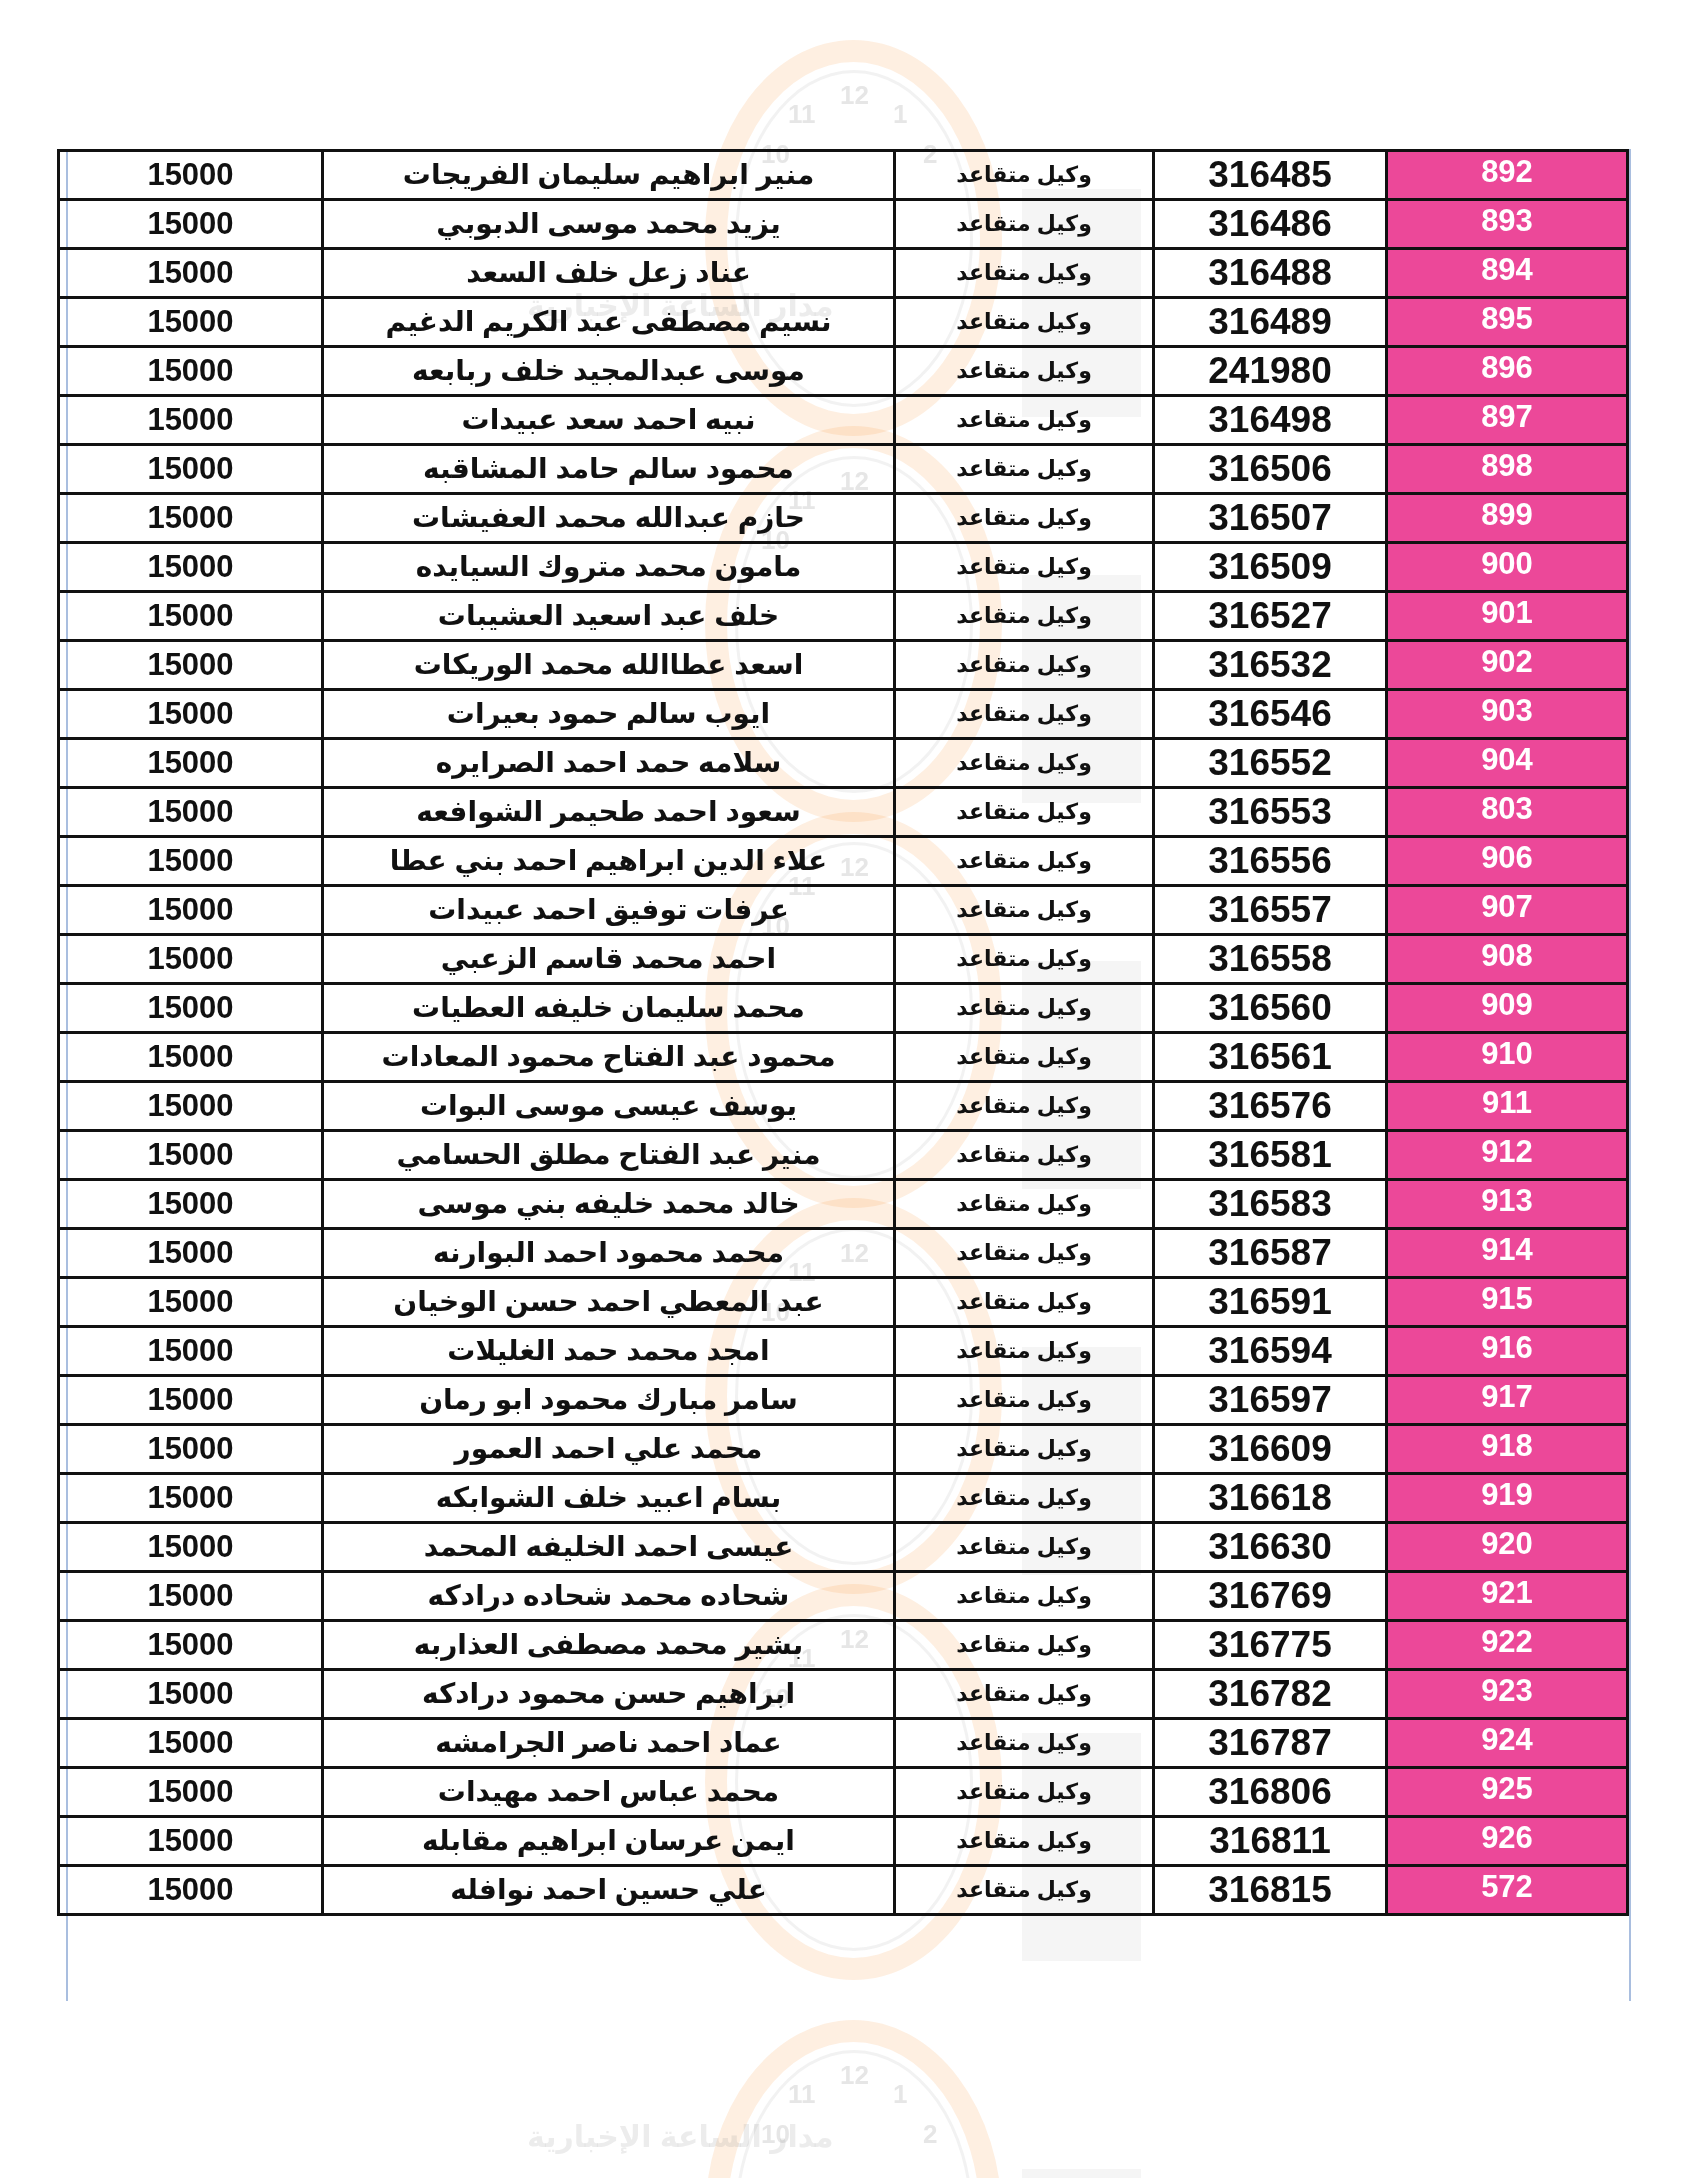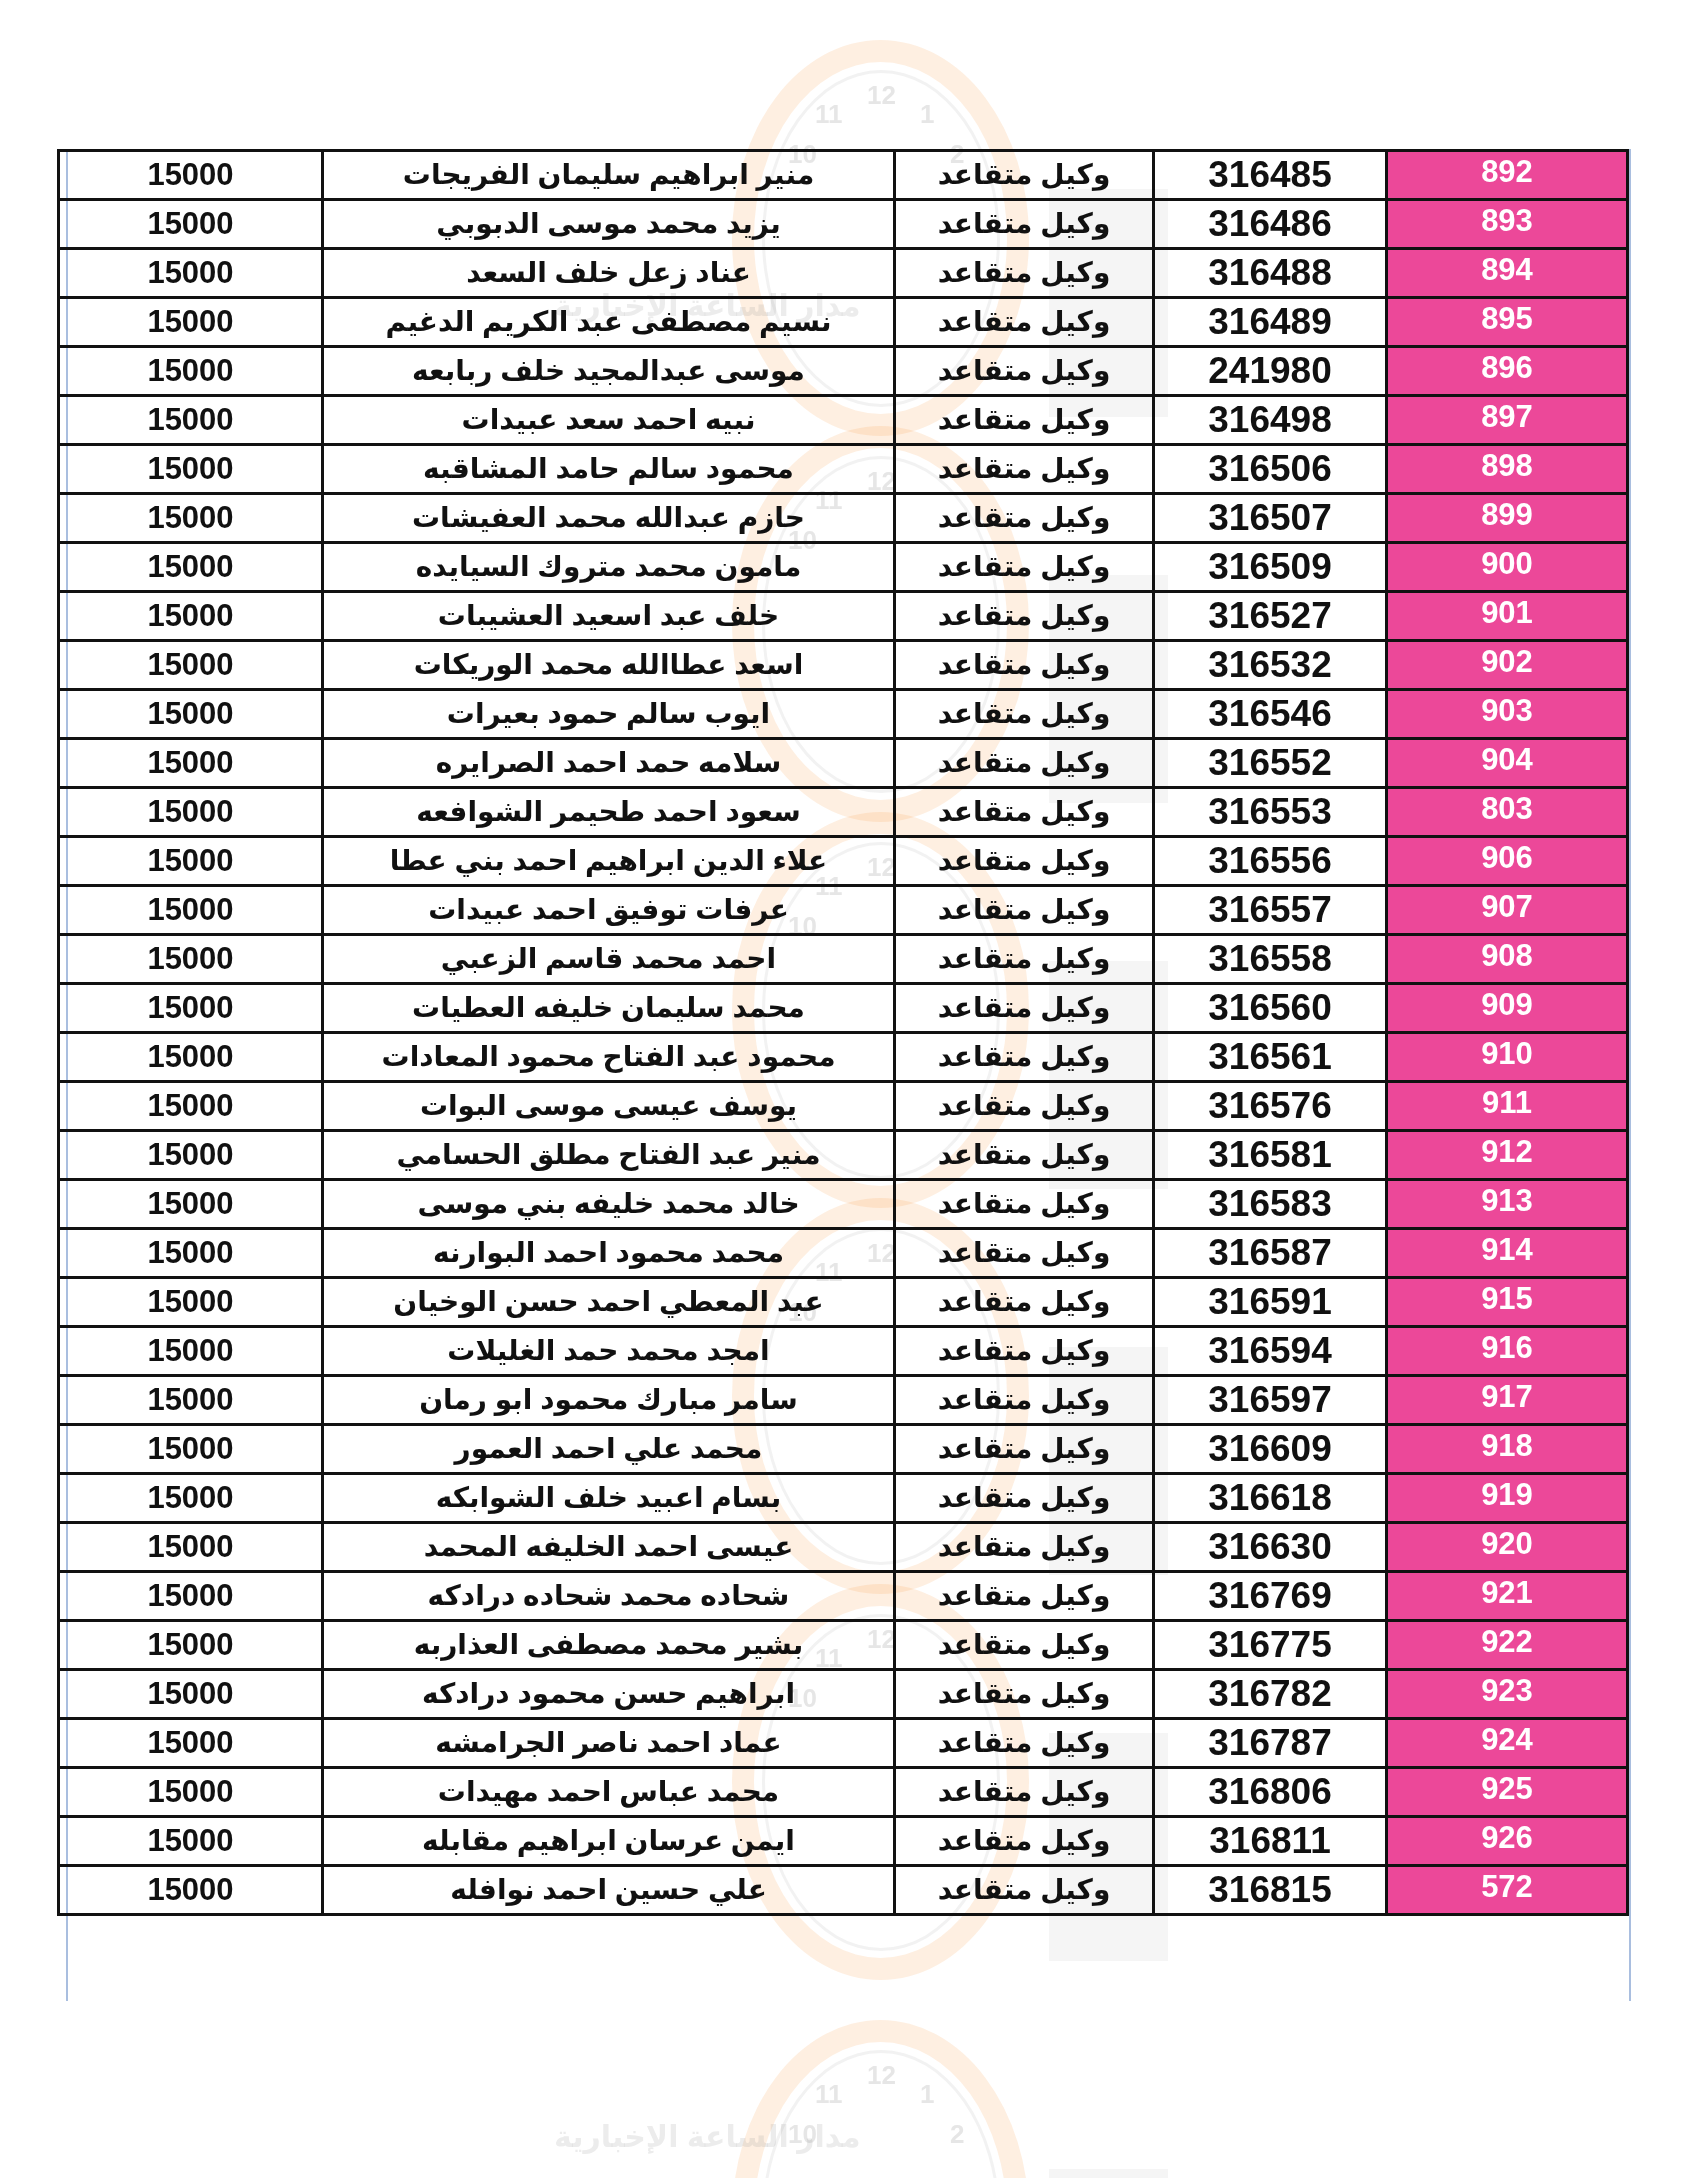--- a/index.html
+++ b/index.html
@@ -1,21 +1,21 @@
 <!DOCTYPE html>
 <html><head>
 <meta charset="utf-8">
 <style>
   html, body { margin: 0; padding: 0; }
   body {
     width: 1683px; height: 2178px; background: #ffffff; position: relative; overflow: hidden;
     font-family: "Liberation Sans", "DejaVu Sans", sans-serif;
   }
   .watermark {
-    position: absolute; left: 554px; width: 614px; height: 436px; pointer-events: none;
+    position: absolute; left: 527px; width: 614px; height: 436px; pointer-events: none;
   }
   .wm-ring {
     position: absolute; left: 178px; top: 0; width: 297px; height: 396px; border-radius: 50%;
     border: 22px solid rgba(245, 140, 40, 0.14); box-sizing: border-box;
   }
   .wm-face {
     position: absolute; left: 208px; top: 30px; width: 238px; height: 337px; border-radius: 50%;
     border: 3px solid rgba(150,150,150,0.12); box-sizing: border-box;
   }
   .wm-num { position: absolute; color: rgba(140,140,140,0.22); font-size: 26px; font-weight: bold; }
@@ -32,21 +32,21 @@
   table {
     border-collapse: collapse; width: 100%; table-layout: fixed; direction: ltr;
   }
   td {
     border: 3px solid #111; height: 46px; padding: 0; text-align: center;
     font-weight: bold; color: #111; font-size: 31px; line-height: 46px;
     background: transparent; white-space: nowrap; overflow: hidden;
   }
   td.amount { font-size: 31px; margin-top: 29px; }
   td.name { font-size: 28px; direction: rtl; }
-  td.type { font-size: 28px; direction: rtl; }
+  td.type { font-size: 22px; direction: rtl; }
   td.id { font-size: 37px; }
   td.serial { background: #ec4899; color: #ffffff; font-size: 31px; line-height: 40px; vertical-align: top; }
   .edge-left { position: absolute; left: 66px; top: 149px; width: 2px; height: 1852px; background: #a9bedf; }
   .edge-right { position: absolute; left: 1629px; top: 149px; width: 2px; height: 1852px; background: #a9bedf; }
 </style>
 </head>
 <body>
 
 <div class="watermark" style="top:40px;">
   <div class="wm-ring"></div>

